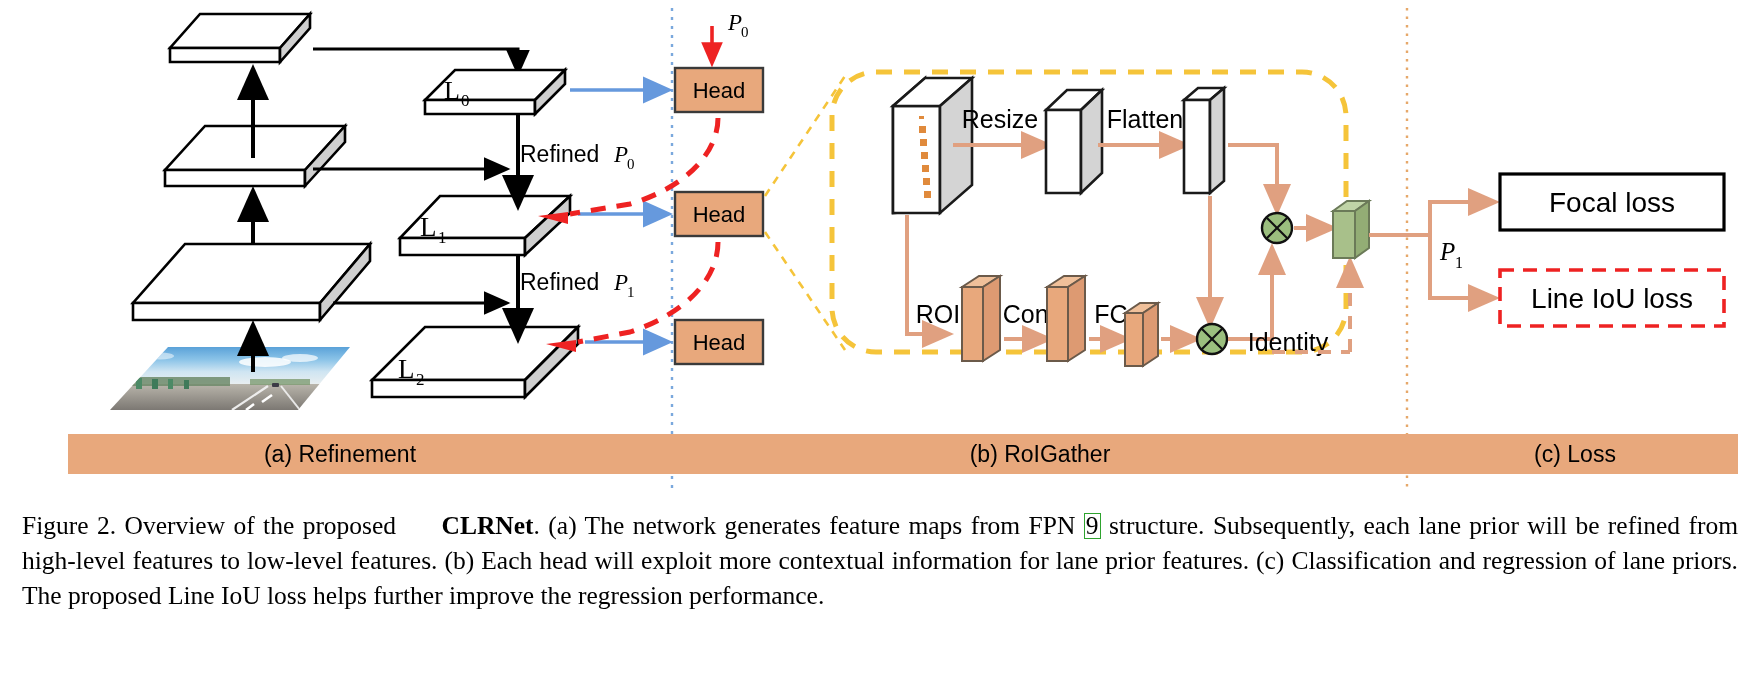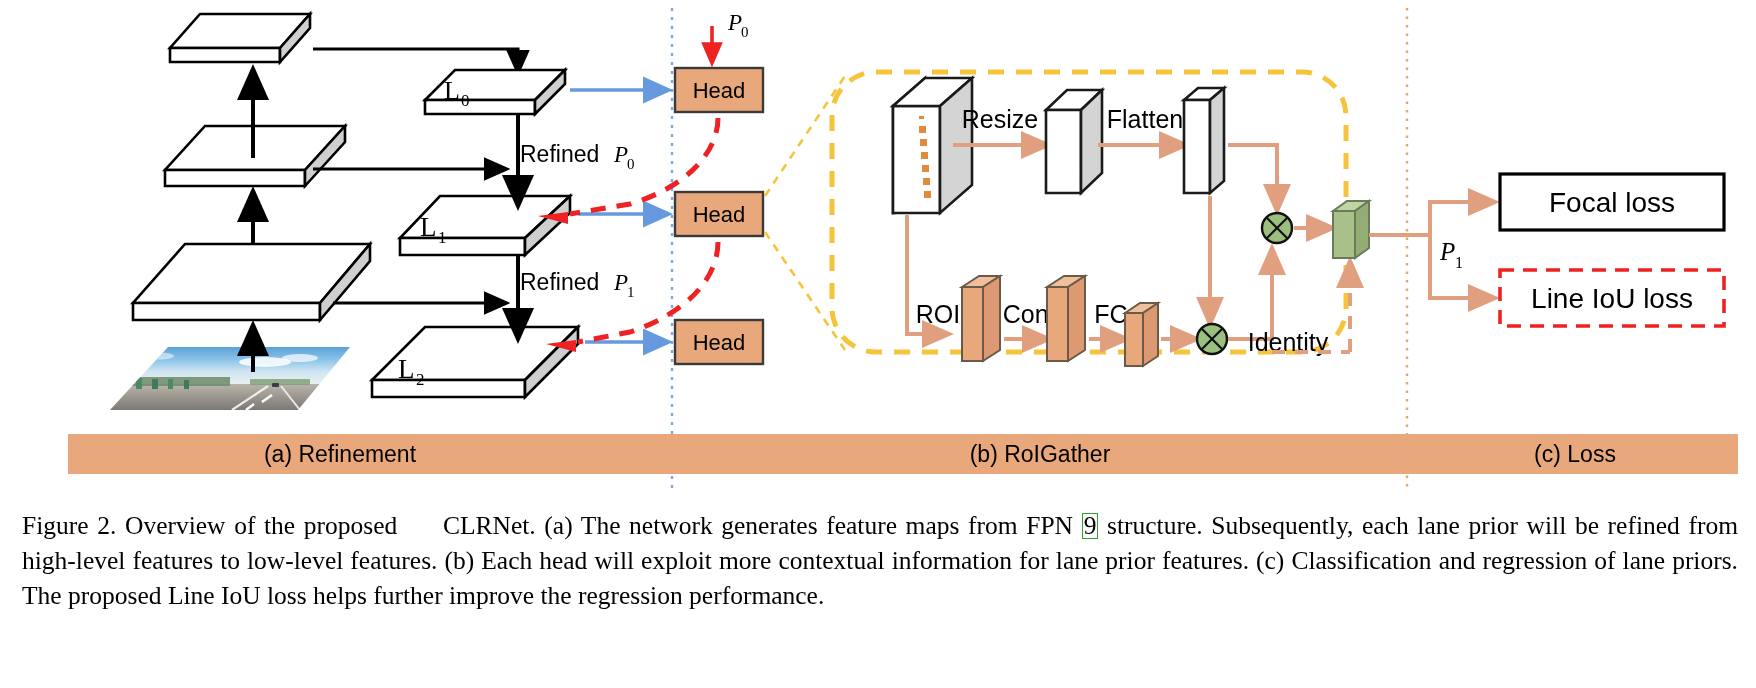--- a/index.html
+++ b/index.html
@@ -28,21 +28,21 @@
     left: 22px;
     top: 508px;
     width: 1716px;
     font-family: "Liberation Serif", serif;
     font-size: 25.5px;
     line-height: 35px;
     color: #000;
     text-align: justify;
     text-align-last: left;
   }
-  .cap b { font-weight: normal; margin-left: 37px; }
+  .cap b { font-weight: bold; margin-left: 37px; }
   .refbox {
     border: 1px solid #2ea32e;
     padding: 0 1px;
     display: inline-block;
     line-height: 0.95;
   }
   svg text { font-family: "Liberation Sans", sans-serif; fill: #000; }
   .lbl-sans { font-family: "Liberation Sans", sans-serif; }
   .lbl-serif { font-family: "Liberation Serif", serif; }
 </style>

